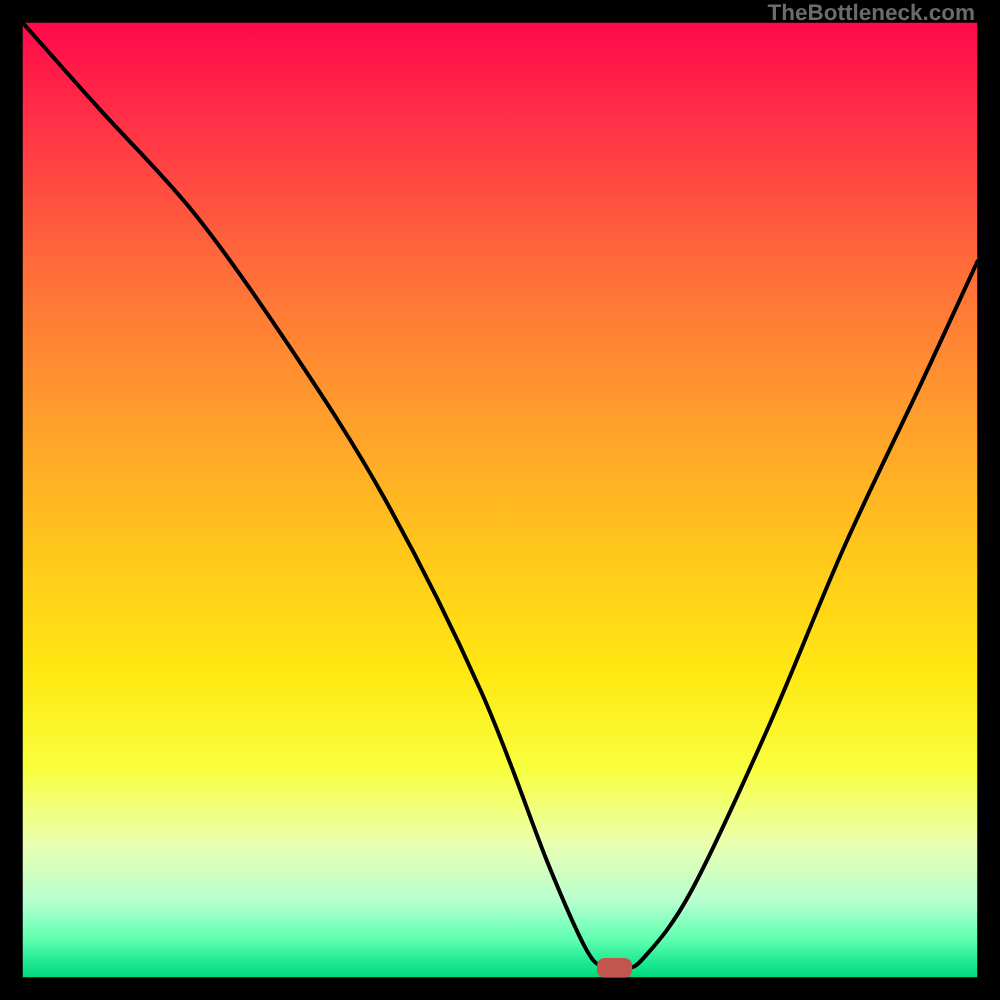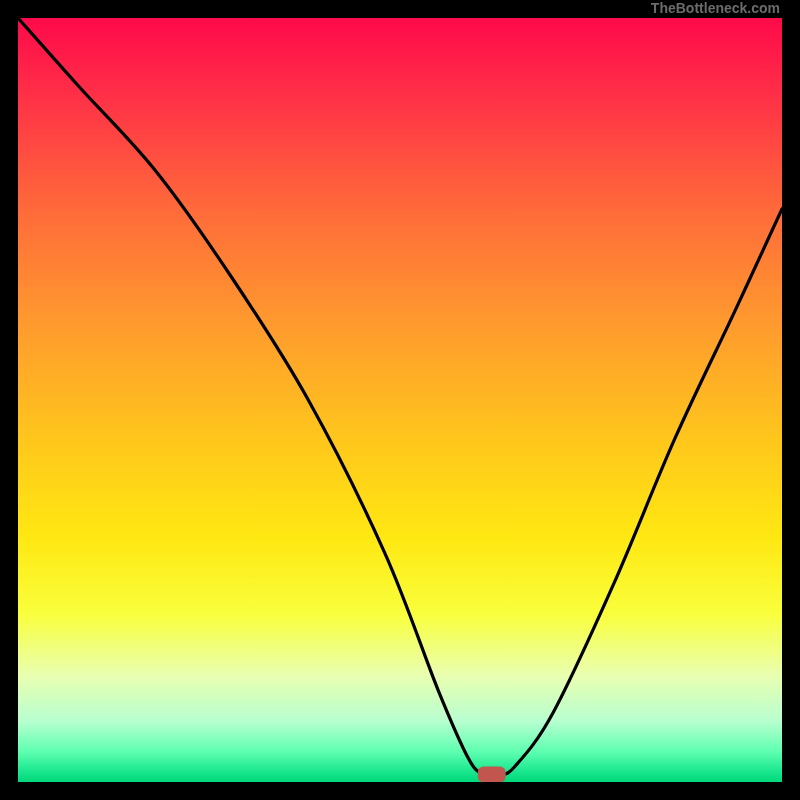--- a/index.html
+++ b/index.html
@@ -16,21 +16,21 @@
     top: 18px;
     width: 764px;
     height: 764px;
     background: #000;
   }
   .watermark {
     position: absolute;
     top: 0px;
     right: 20px;
     font-family: Arial, sans-serif;
-    font-size: 14px;
+    font-size: 18px;
     font-weight: 600;
     color: #6b6b6b;
     letter-spacing: 0px;
     z-index: 10;
   }
   svg {
     display: block;
   }
 </style>
 </head>

